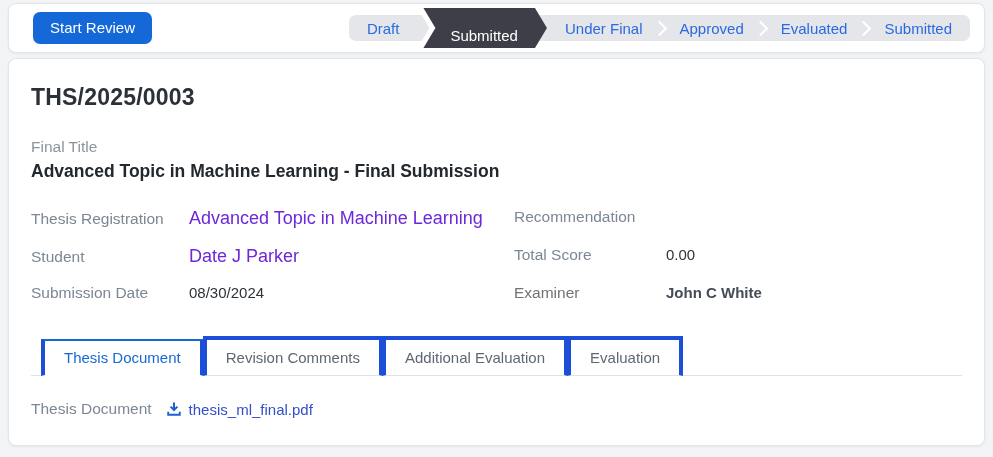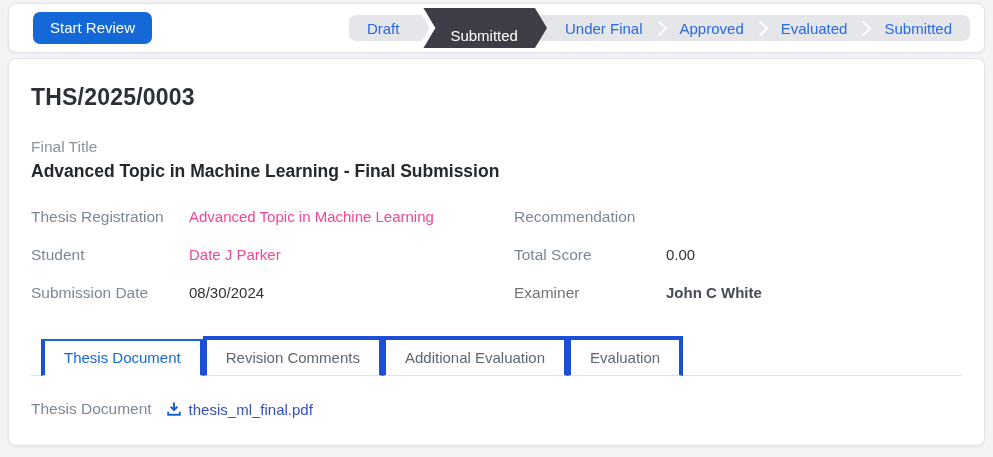--- a/index.html
+++ b/index.html
@@ -69,21 +69,21 @@
   .final-title { margin-top: 5px; font-size: 17.5px; font-weight: 700; color: #23282d; }
 
   .fields { margin-top: 26px; display: grid; grid-template-columns: 483px 1fr; }
   .fcol { display: flex; flex-direction: column; }
   .frow { display: flex; align-items: baseline; min-height: 24px; margin-bottom: 14px; }
   .flabel { flex: 0 0 158px; font-size: 15.5px; color: #7c8794; }
   .fcol.right .flabel { flex-basis: 152px; }
   .flabel.strong { color: #737373; font-weight: 500; }
   .fvalue { font-size: 15px; color: #2e3338; font-weight: 500; }
   .fvalue.muted { color: #444c56; font-weight: 700; font-size: 15px; }
-  a.link { color: #ec4899; text-decoration: none; font-size: 15px; font-weight: 500; cursor: pointer; }
+  a.link { color: #6d28d9; text-decoration: none; font-size: 18px; font-weight: 500; cursor: pointer; }
 
   
   .tabs {
     margin-top: 14px; display: flex; align-items: flex-end;
     border-bottom: 1px solid #dfe3e7; padding-left: 10px;
   }
   .tab {
     background: #fff; border: 4px solid #1d4ed8; border-bottom: 1px solid #dfe3e7;
     margin-bottom: -1px; margin-right: -1px;
     padding: 9px 19px; font-size: 15px; color: #5d6874; cursor: pointer;

